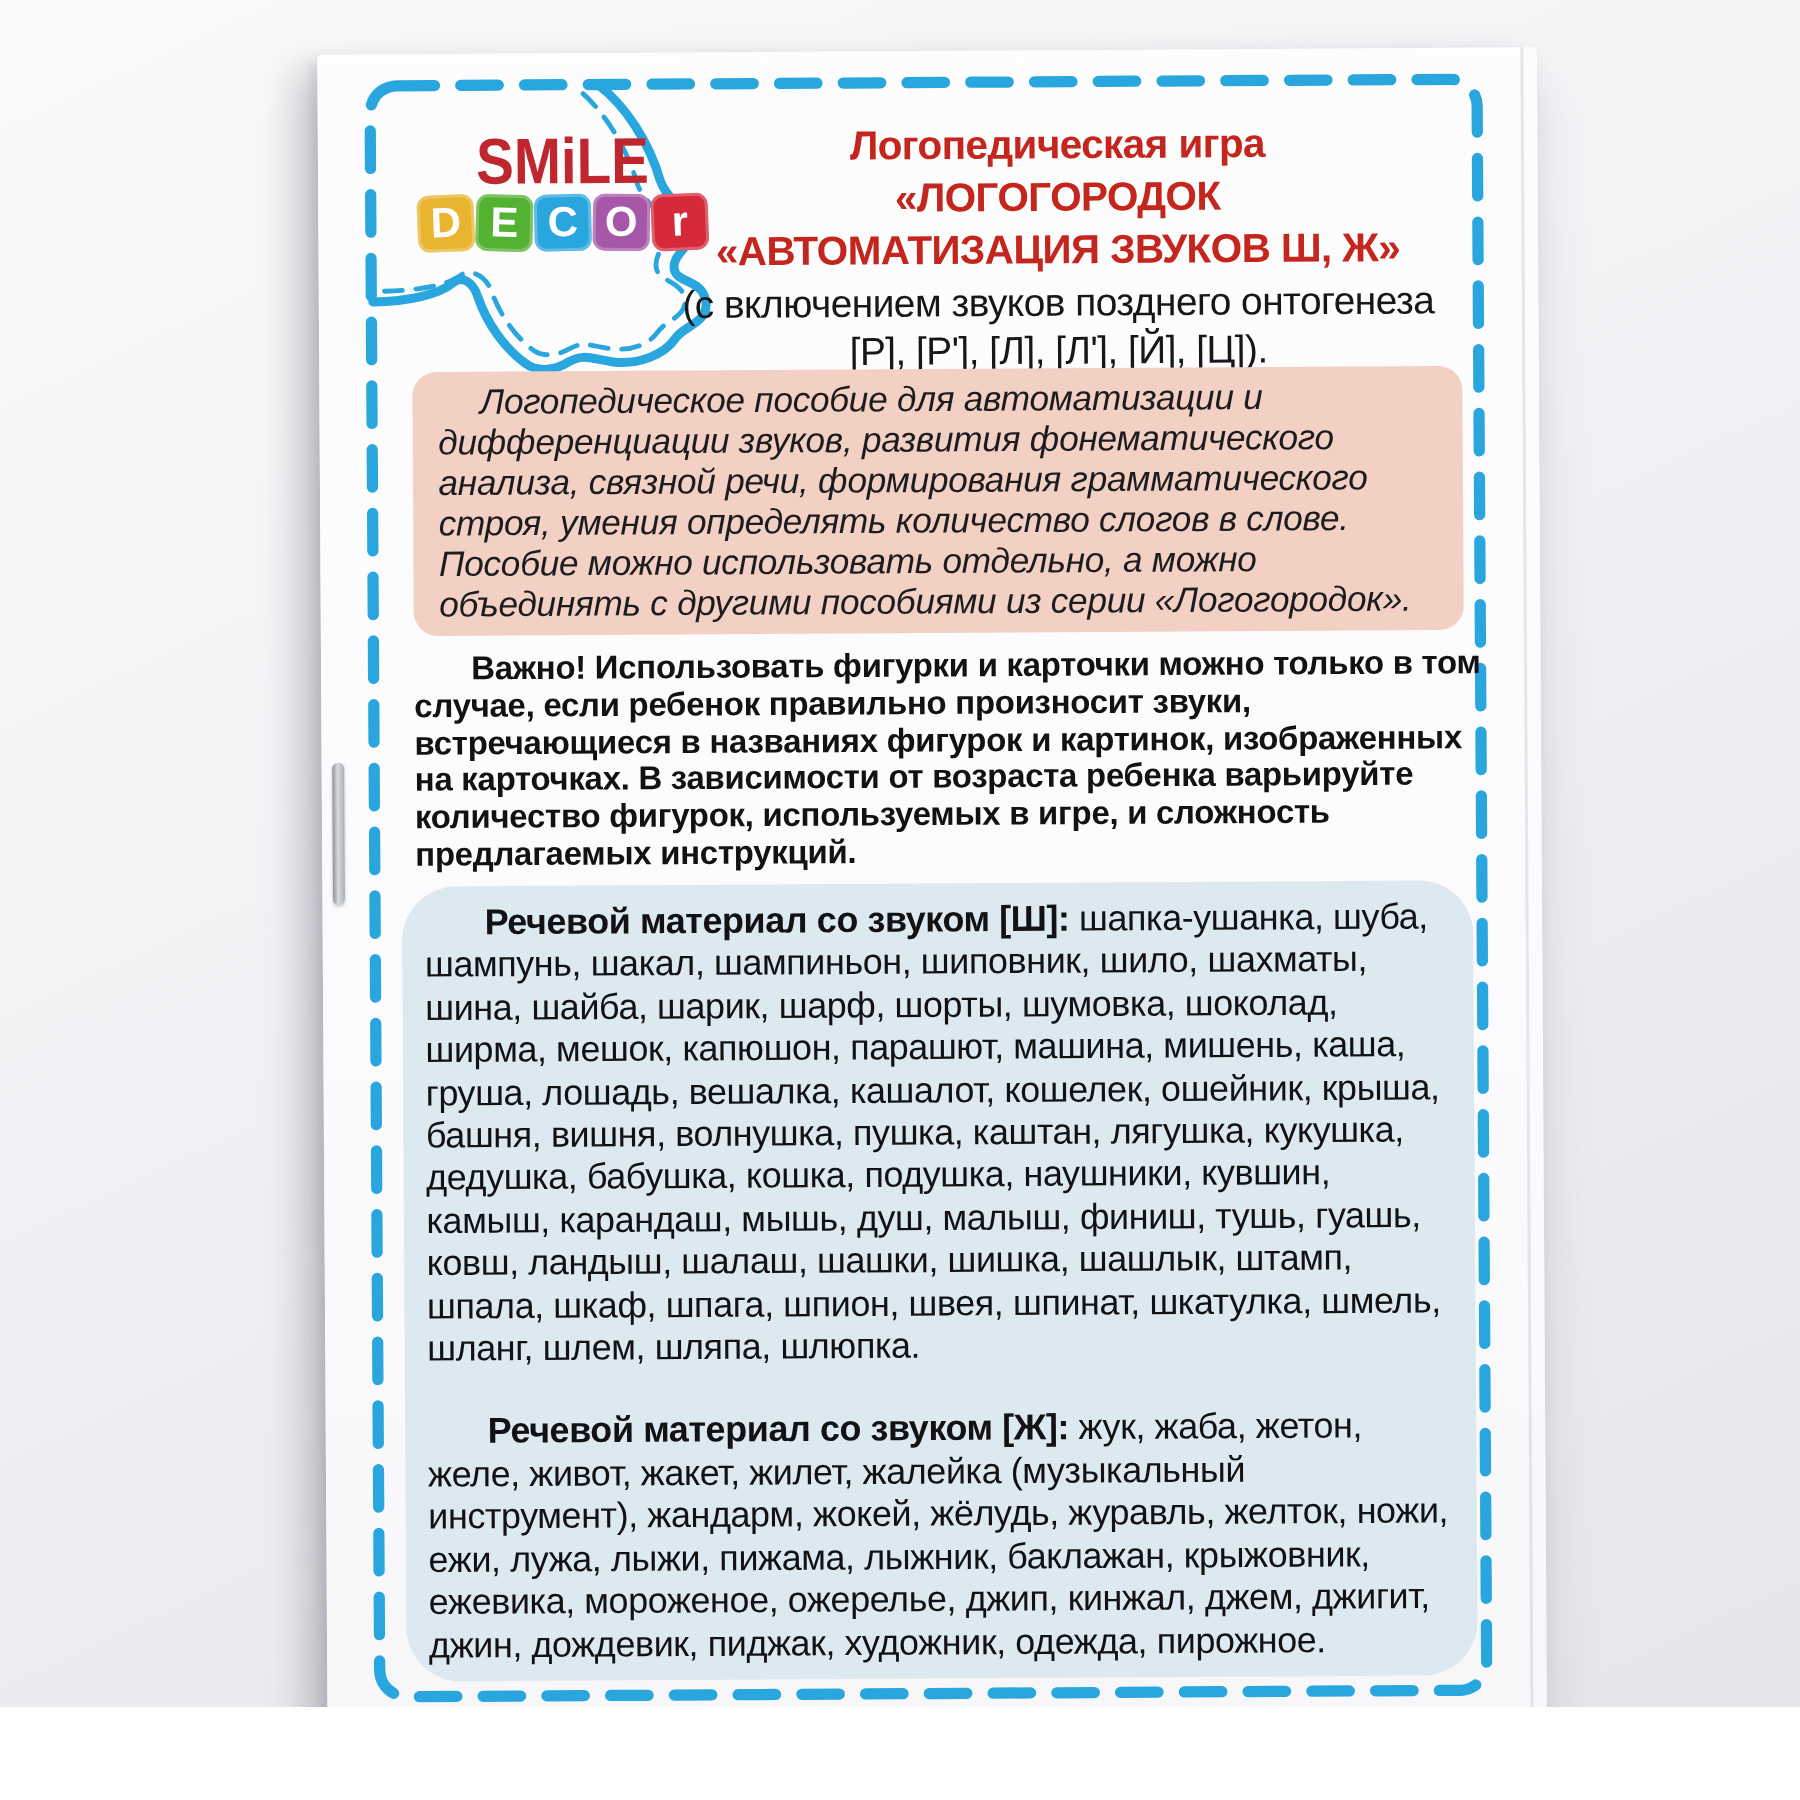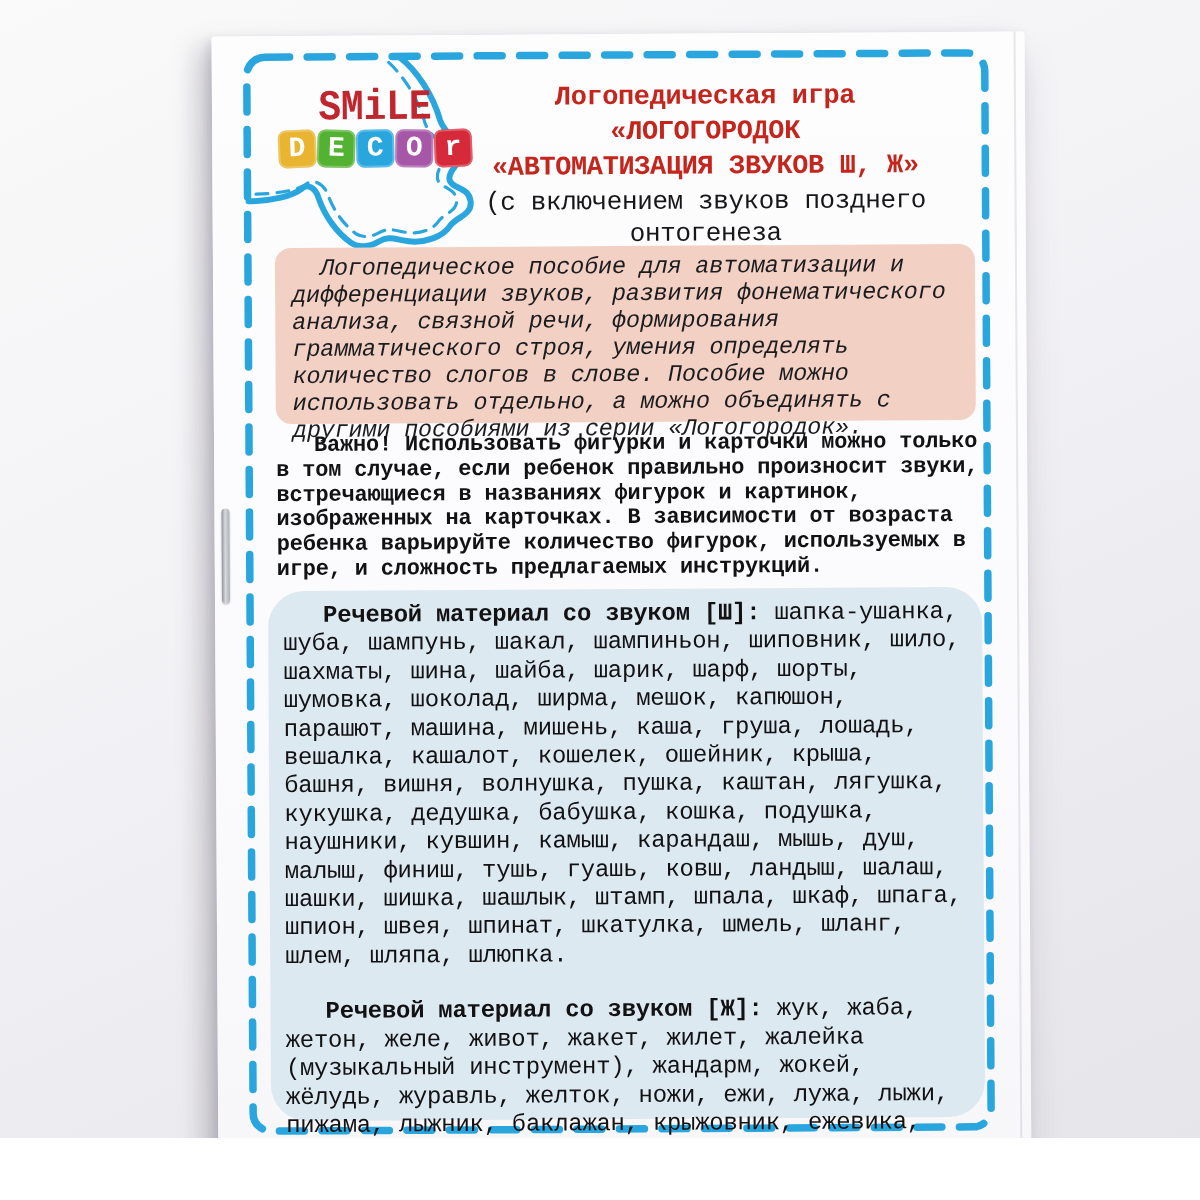--- a/index.html
+++ b/index.html
@@ -1,19 +1,19 @@
 <!DOCTYPE html>
 <html><head>
 <meta charset="utf-8">
 <style>
   html,body{margin:0;padding:0;}
   .photo{
     position:relative; width:1200px; height:1138px; overflow:hidden;
     background:linear-gradient(155deg,#fafafa 0%,#f3f2f5 40%,#ebeaee 75%,#e6e5e9 100%);
-    font-family:Liberation Mono, monospace;
+    font-family:Liberation Sans, sans-serif;
   }
   .page{
     position:absolute; left:215px; top:34px; width:813px; height:1134px;
     background:linear-gradient(180deg,#fdfdfe 0%,#fbfafc 60%,#f7f6f9 100%);
     border-radius:3px;
     transform:rotate(-0.35deg);
     box-shadow:-16px 10px 24px rgba(110,108,122,.28), -4px 4px 8px rgba(110,108,122,.18), 0 26px 34px rgba(110,108,122,.18);
   }
   .page-edge{
     position:absolute; right:9px; top:0; width:2px; height:100%;

